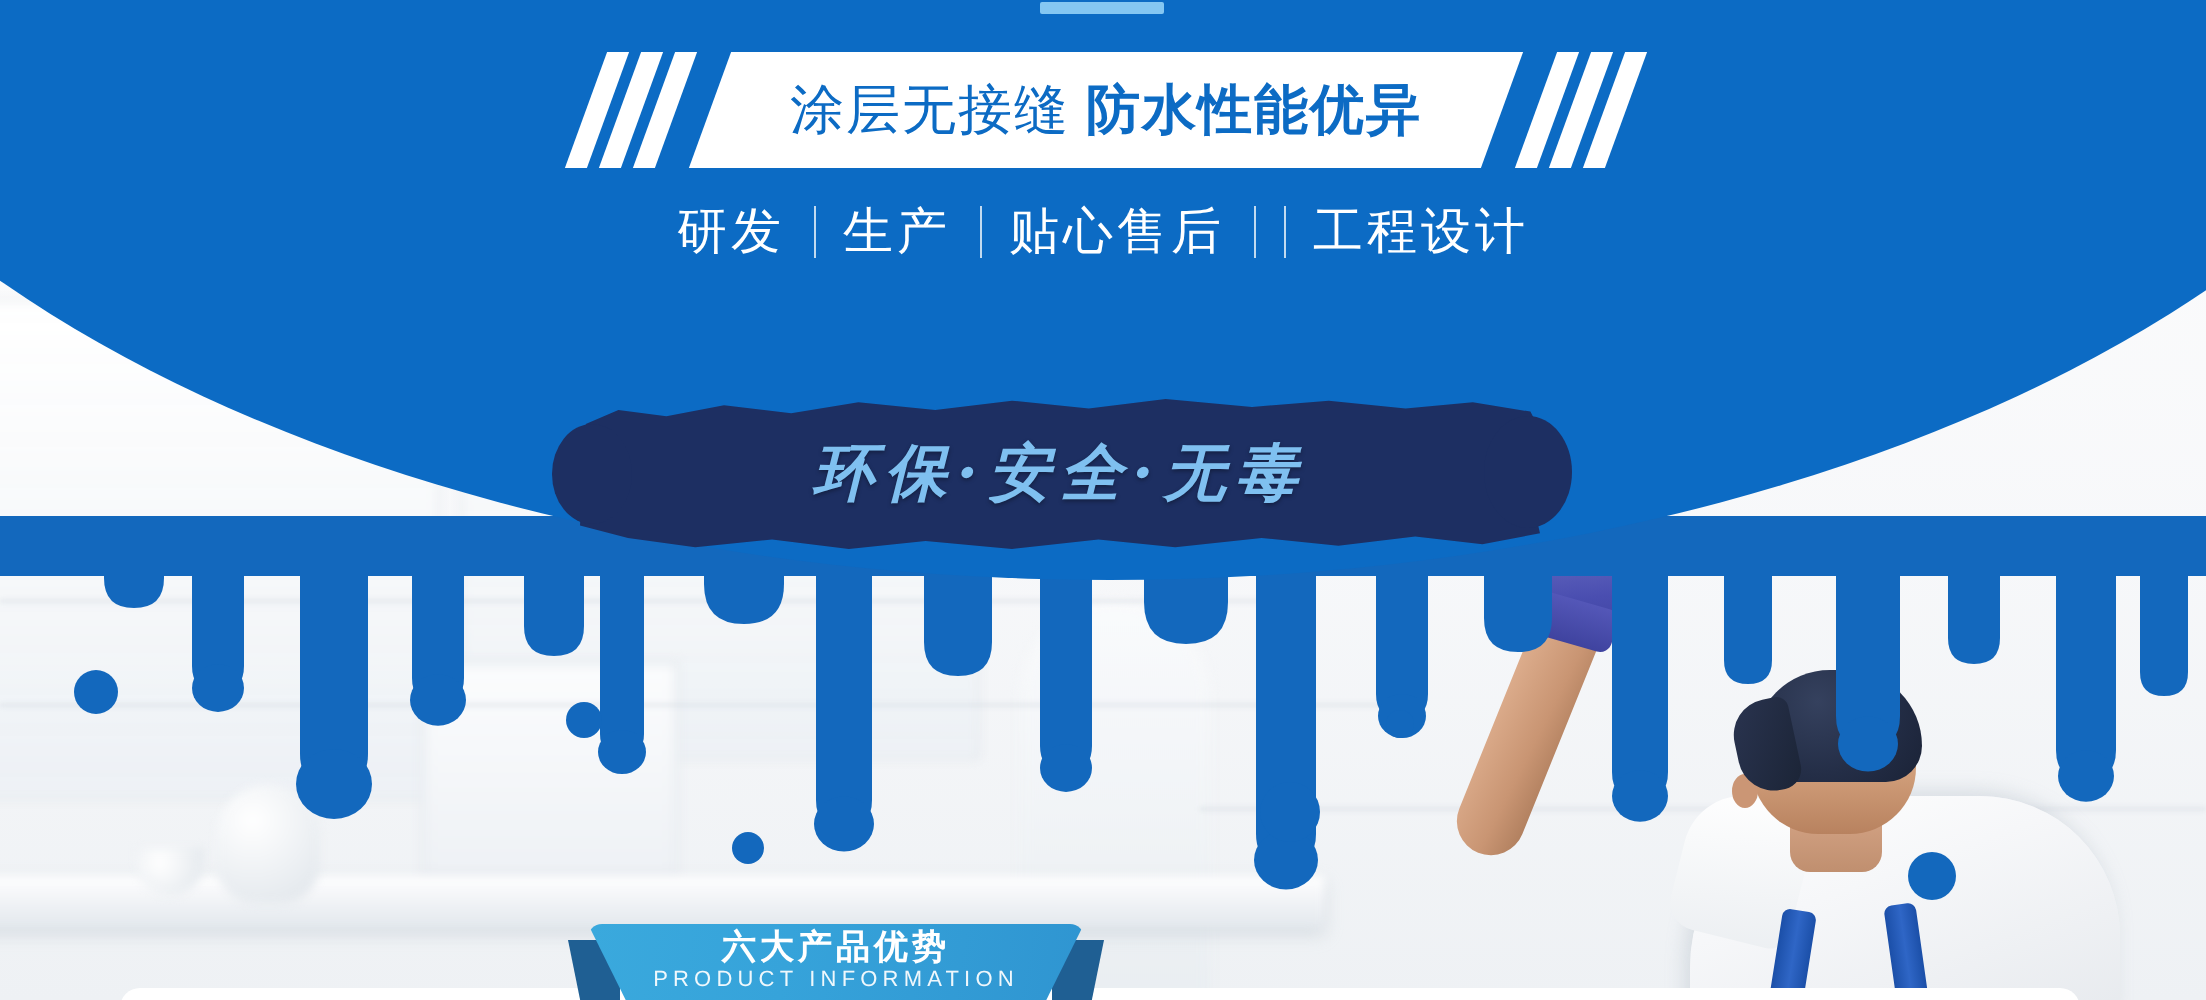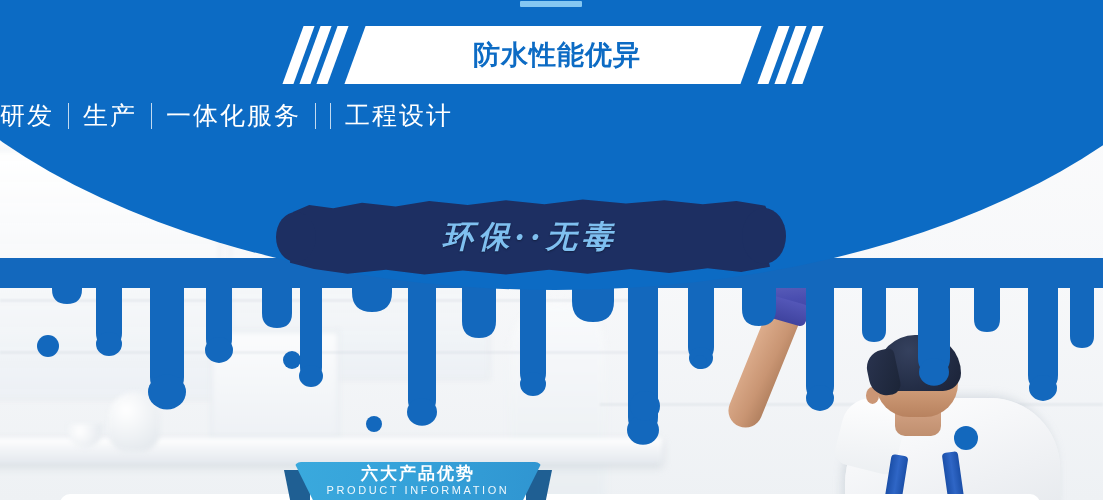--- a/index.html
+++ b/index.html
@@ -245,21 +245,21 @@
   }
   .hl-light { font-weight: 400; }
   .hl-bold { font-weight: 700; margin-left: 8px; }
 
   
   .subtitle {
     position: absolute;
     left: 0; right: 0; top: 99px;
     display: flex;
     align-items: center;
-    justify-content: flex-start;
+    justify-content: center;
     gap: 14px;
     color: #ffffff;
     font-size: 25px;
     letter-spacing: 2px;
     white-space: nowrap;
   }
   .sub-item { font-weight: 400; }
   .sub-sep {
     display: inline-block;
     width: 1px; height: 26px;
@@ -530,47 +530,49 @@
   <div class="top-tab"></div>
 
   <div class="headline">
     <div class="hl-stripes left">
       <span class="hl-stripe"></span>
       <span class="hl-stripe"></span>
       <span class="hl-stripe"></span>
     </div>
     <div class="hl-plate"></div>
     <div class="hl-text">
+      <span class="hl-light">涂层无接缝</span>
       <span class="hl-bold">防水性能优异</span>
     </div>
     <div class="hl-stripes right">
       <span class="hl-stripe"></span>
       <span class="hl-stripe"></span>
       <span class="hl-stripe"></span>
     </div>
   </div>
 
   <div class="subtitle" id="subtitle-row">
       <span class="sub-item">研发</span>
       <span class="sub-sep"></span>
       <span class="sub-item">生产</span>
       <span class="sub-sep"></span>
-      <span class="sub-item">一体化服务</span>
+      <span class="sub-item">贴心售后</span>
       <span class="sub-sep"></span>
       <span class="sub-sep"></span>
       <span class="sub-item">工程设计</span>
     </div>
 
   <div class="brush">
     <div class="brush-main"></div>
     <div class="brush-edge" style="left:-14px; top:14px; width:40px; height:50px;"></div>
     <div class="brush-edge" style="right:-16px; top:10px; width:44px; height:56px;"></div>
     <div class="brush-text" id="brush-text">
         <span>环保</span>
         <span>·</span>
+        <span>安全</span>
         <span>·</span>
         <span>无毒</span>
       </div>
   </div>
 
   <div class="ribbon-card"></div>
   <div class="ribbon">
     <div class="ribbon-tail ribbon-tail-l"></div>
     <div class="ribbon-tail ribbon-tail-r"></div>
     <div class="ribbon-body">

